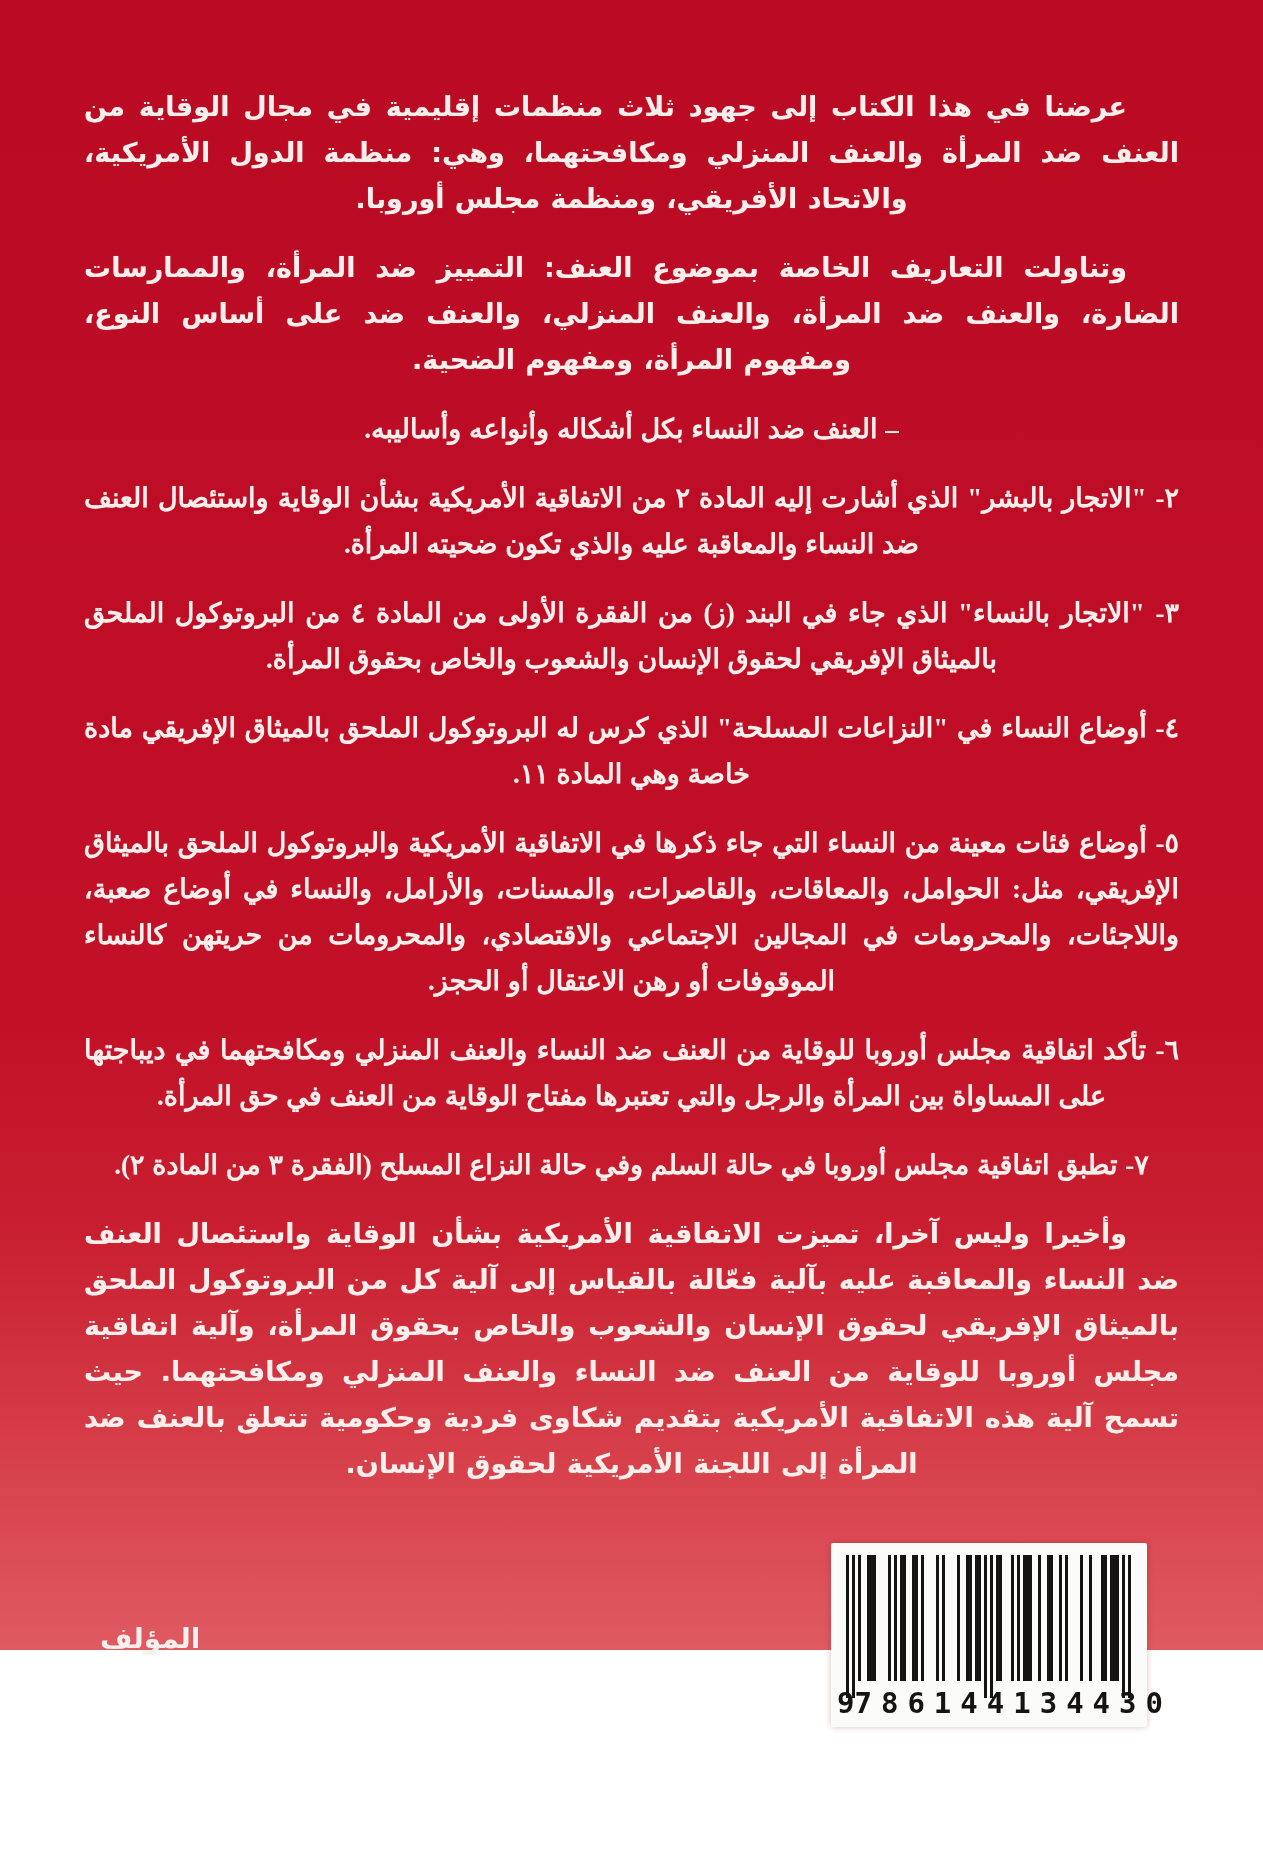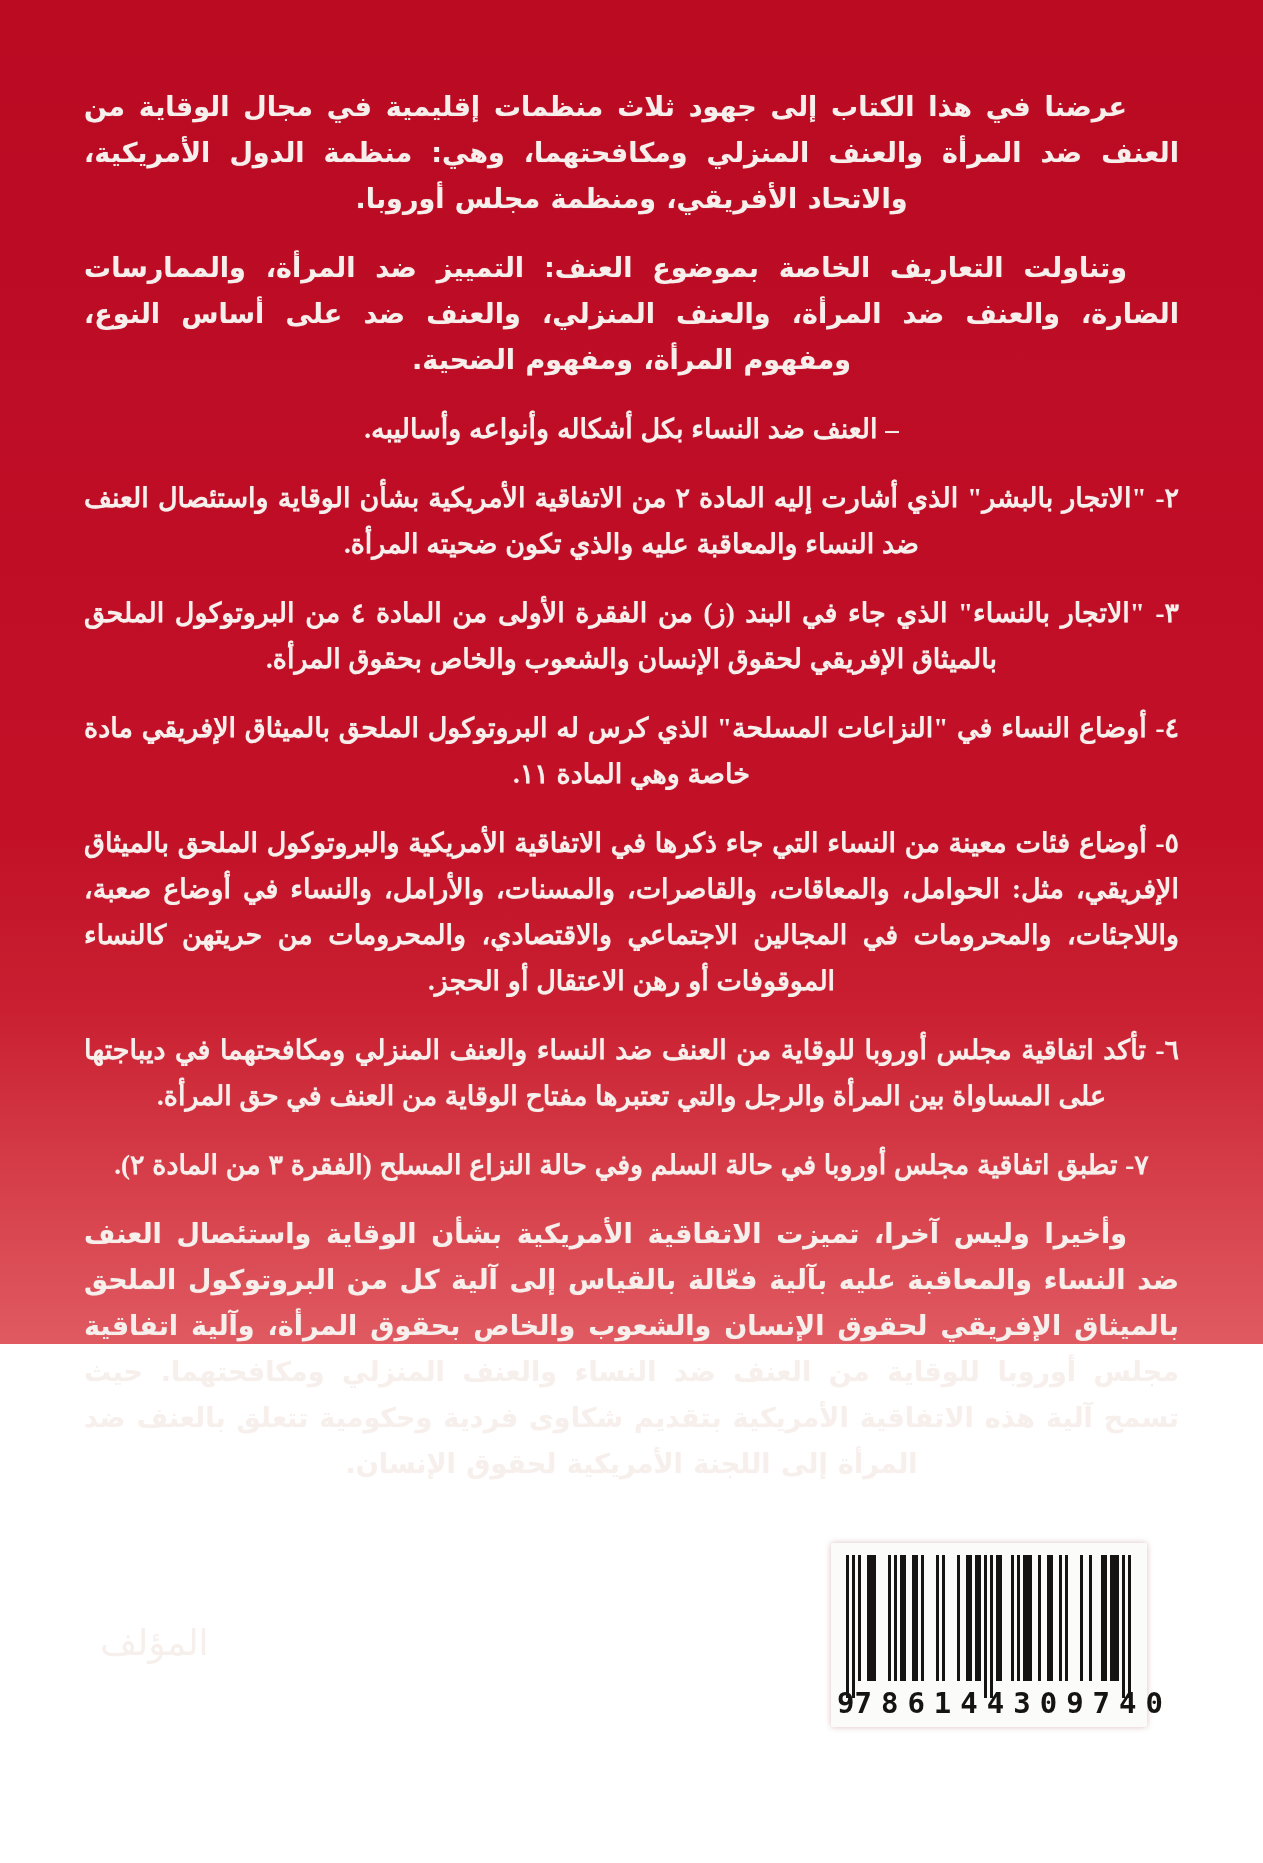--- a/index.html
+++ b/index.html
@@ -1,21 +1,21 @@
 <!DOCTYPE html>
 <html lang="ar" dir="rtl"><head>
 <meta charset="utf-8">
 <style>
   html,body{margin:0;padding:0;}
   body{
     width:1263px;height:1863px;overflow:hidden;
     font-family:"DejaVu Sans",sans-serif;
   }
   .cover{
-    position:relative;width:1263px;height:1344px;
+    position:relative;width:1263px;height:1650px;
     background:linear-gradient(180deg,
       #ba0b23 0%, #bf0d26 40%, #c21127 62%,
       #c91f31 75%, #d63f4a 88%, #e05a61 100%);
     direction:rtl;
   }
   .text-block{
     position:absolute;top:84px;right:84px;left:84px;
     color:#f6efec;
     font-size:27px;font-weight:bold;line-height:46px;
     text-shadow:0 0 1px rgba(255,240,235,.35);
@@ -24,21 +24,21 @@
     margin:0 0 23px 0;
     direction:rtl;
     text-align:justify;
     text-align-last:center;
     word-spacing:1px;
   }
   .block.para{ text-indent:52px; }
   .block.item{ text-indent:0;font-family:Liberation Serif, serif; }
   .author{
     position:absolute;left:100px;top:1622px;
-    color:#f6efec;font-size:36px;font-weight:normal;
+    color:#f6efec;font-size:28px;font-weight:bold;
   }
   .barcode-box{
     position:absolute;left:831px;top:1543px;width:316px;height:184px;
     background:#fbfbf9;border-radius:2px;
     box-shadow:0 0 6px rgba(120,0,10,.25);
   }
   .bars{
     position:absolute;top:12px;left:15px;
     display:flex;align-items:flex-start;
   }
@@ -168,17 +168,17 @@
         <div class="module"></div>
         <div class="module on"></div>
         <div class="module"></div>
         <div class="module on guard"></div>
         <div class="module guard"></div>
         <div class="module on guard"></div>
       </div>
     <div class="digits">
       <span class="grp first">9</span>
       <span class="grp">786144</span>
-      <span class="grp">309740</span>
+      <span class="grp">134430</span>
     </div>
   </div>
 
 </div>
 
 </body></html>

